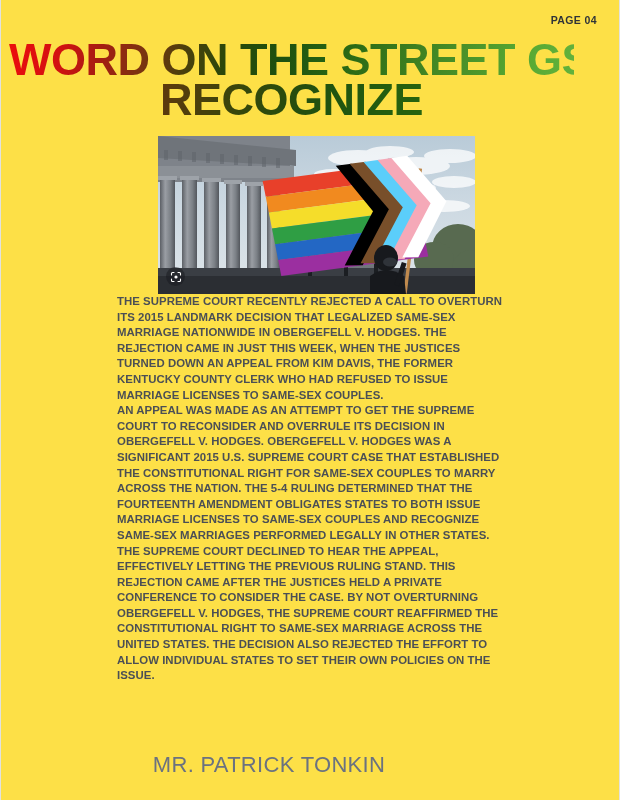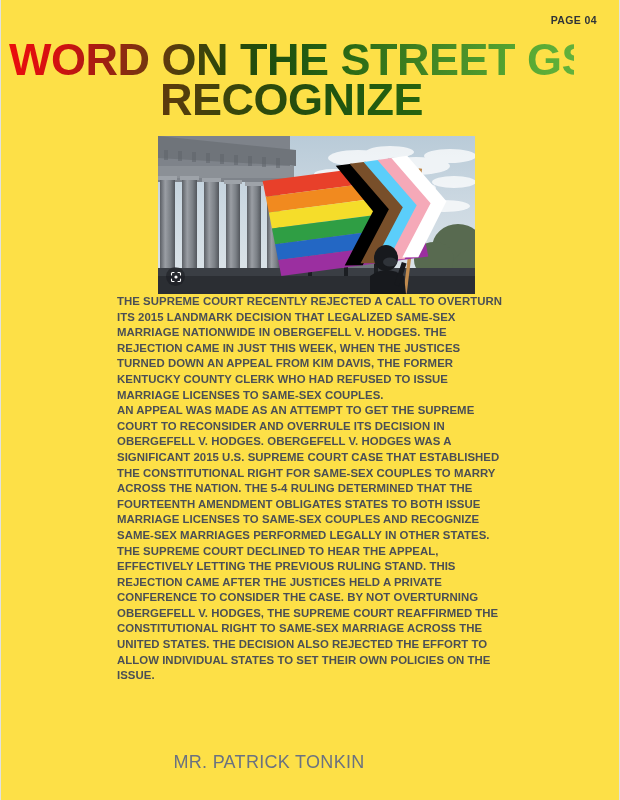--- a/index.html
+++ b/index.html
@@ -141,21 +141,21 @@
 
   
   .byline {
     position: absolute;
     top: 752px;
     left: 0;
     width: 536px;
     text-align: center;
     font-family: "Liberation Sans", sans-serif;
     font-weight: 400;
-    font-size: 18px;
+    font-size: 22px;
     letter-spacing: 0.3px;
     color: #6b7280;
     white-space: nowrap;
   }
 </style>
 </head>
 <body>
 
 <div class="page">
 

